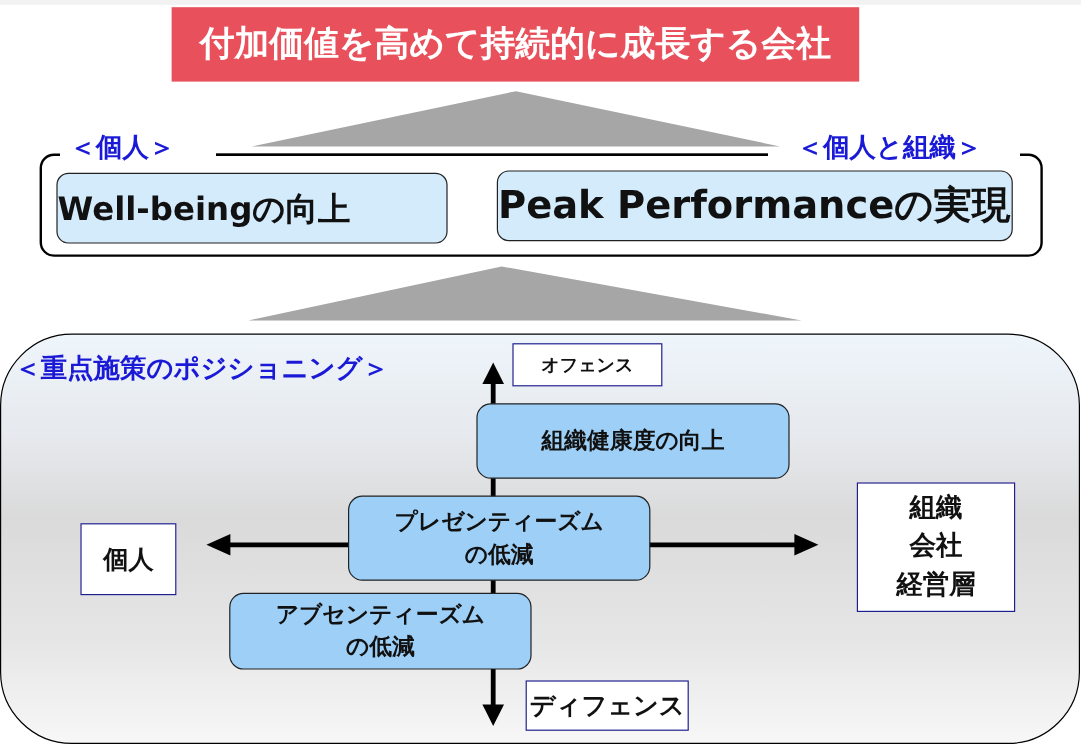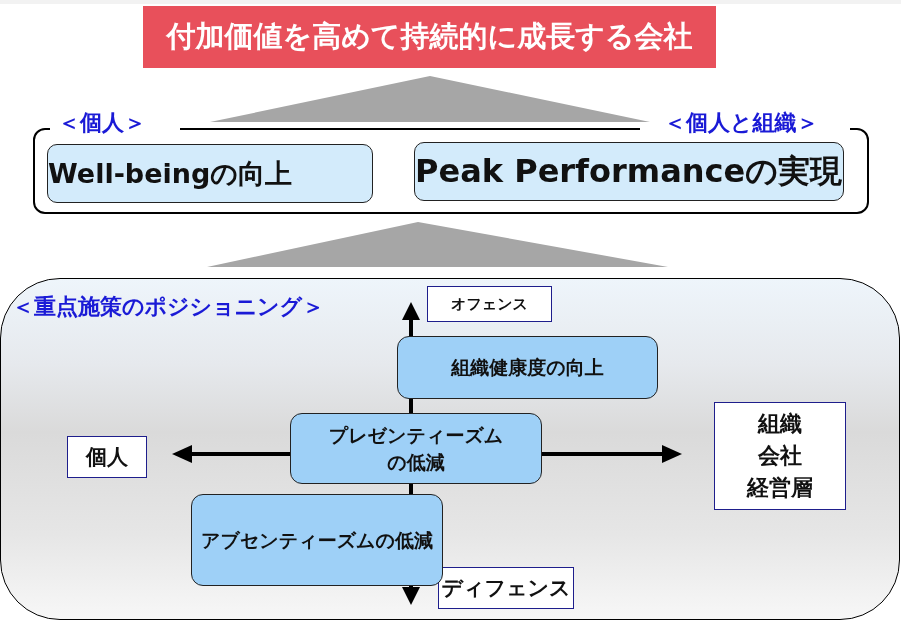--- a/index.html
+++ b/index.html
@@ -66,32 +66,32 @@
   <polygon points="172,454 192,445 192,463" fill="#000"></polygon>
   <polygon points="682,454 662,445 662,463" fill="#000"></polygon>
 </svg>
 
 <div class="abs axis-label" style="left:427px;top:286px;width:125px;height:36px;font-size:15px;">
   <span>オフェンス</span>
 </div>
 <div class="abs axis-label" style="left:438px;top:567px;width:136px;height:42px;font-size:21px;">
   <span>ディフェンス</span>
 </div>
-<div class="abs axis-label" style="left:67px;top:436px;width:80px;height:42px;font-size:21px;">
+<div class="abs axis-label" style="left:67px;top:436px;width:80px;height:60px;font-size:21px;">
   <span>個人</span>
 </div>
 <div class="abs axis-label" style="left:714px;top:402px;width:132px;height:108px;font-size:22px;flex-direction:column;line-height:32px;">
   <span>組織</span>
   <span>会社</span>
   <span>経営層</span>
 </div>
 
 <div class="abs initiative" style="left:397px;top:336px;width:261px;height:63px;">
   <span>組織健康度の向上</span>
 </div>
 <div class="abs initiative" style="left:290px;top:413px;width:252px;height:71px;flex-direction:column;">
   <span>プレゼンティーズム</span>
   <span>の低減</span>
 </div>
-<div class="abs initiative" style="left:191px;top:494px;width:252px;height:92px;">
+<div class="abs initiative" style="left:191px;top:494px;width:252px;height:64px;flex-direction:column;">
   <span>アブセンティーズム</span>
   <span>の低減</span>
 </div>
 
 </body></html>

